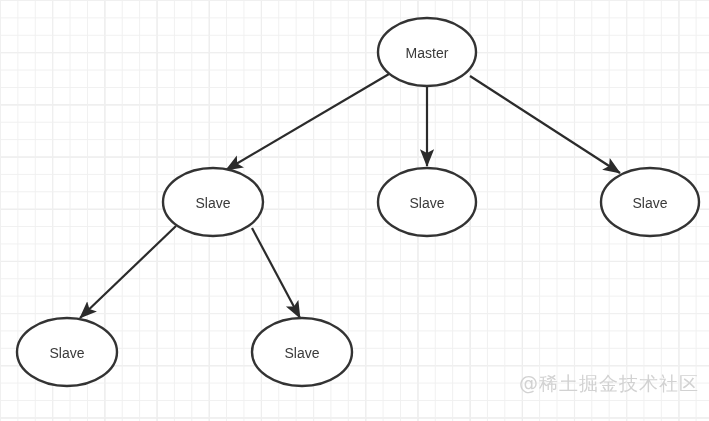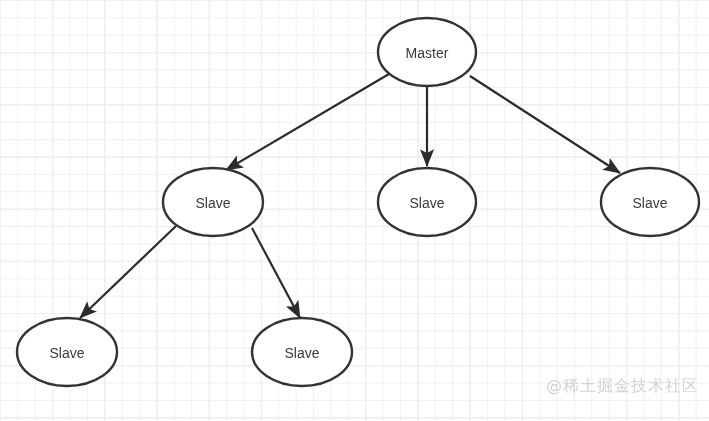--- a/index.html
+++ b/index.html
@@ -50,21 +50,21 @@
   .edge-line {
     stroke: #2b2b2b;
     stroke-width: 2.2;
     fill: none;
   }
   .watermark {
     position: absolute;
     right: 10px;
     bottom: 24px;
     font-family: "DejaVu Sans", sans-serif;
-    font-size: 16px;
+    font-size: 19px;
     color: #d2d2d2;
     letter-spacing: 1px;
     white-space: nowrap;
     user-select: none;
     margin-top: 37px;
   }
 </style>
 </head>
 <body>
 

